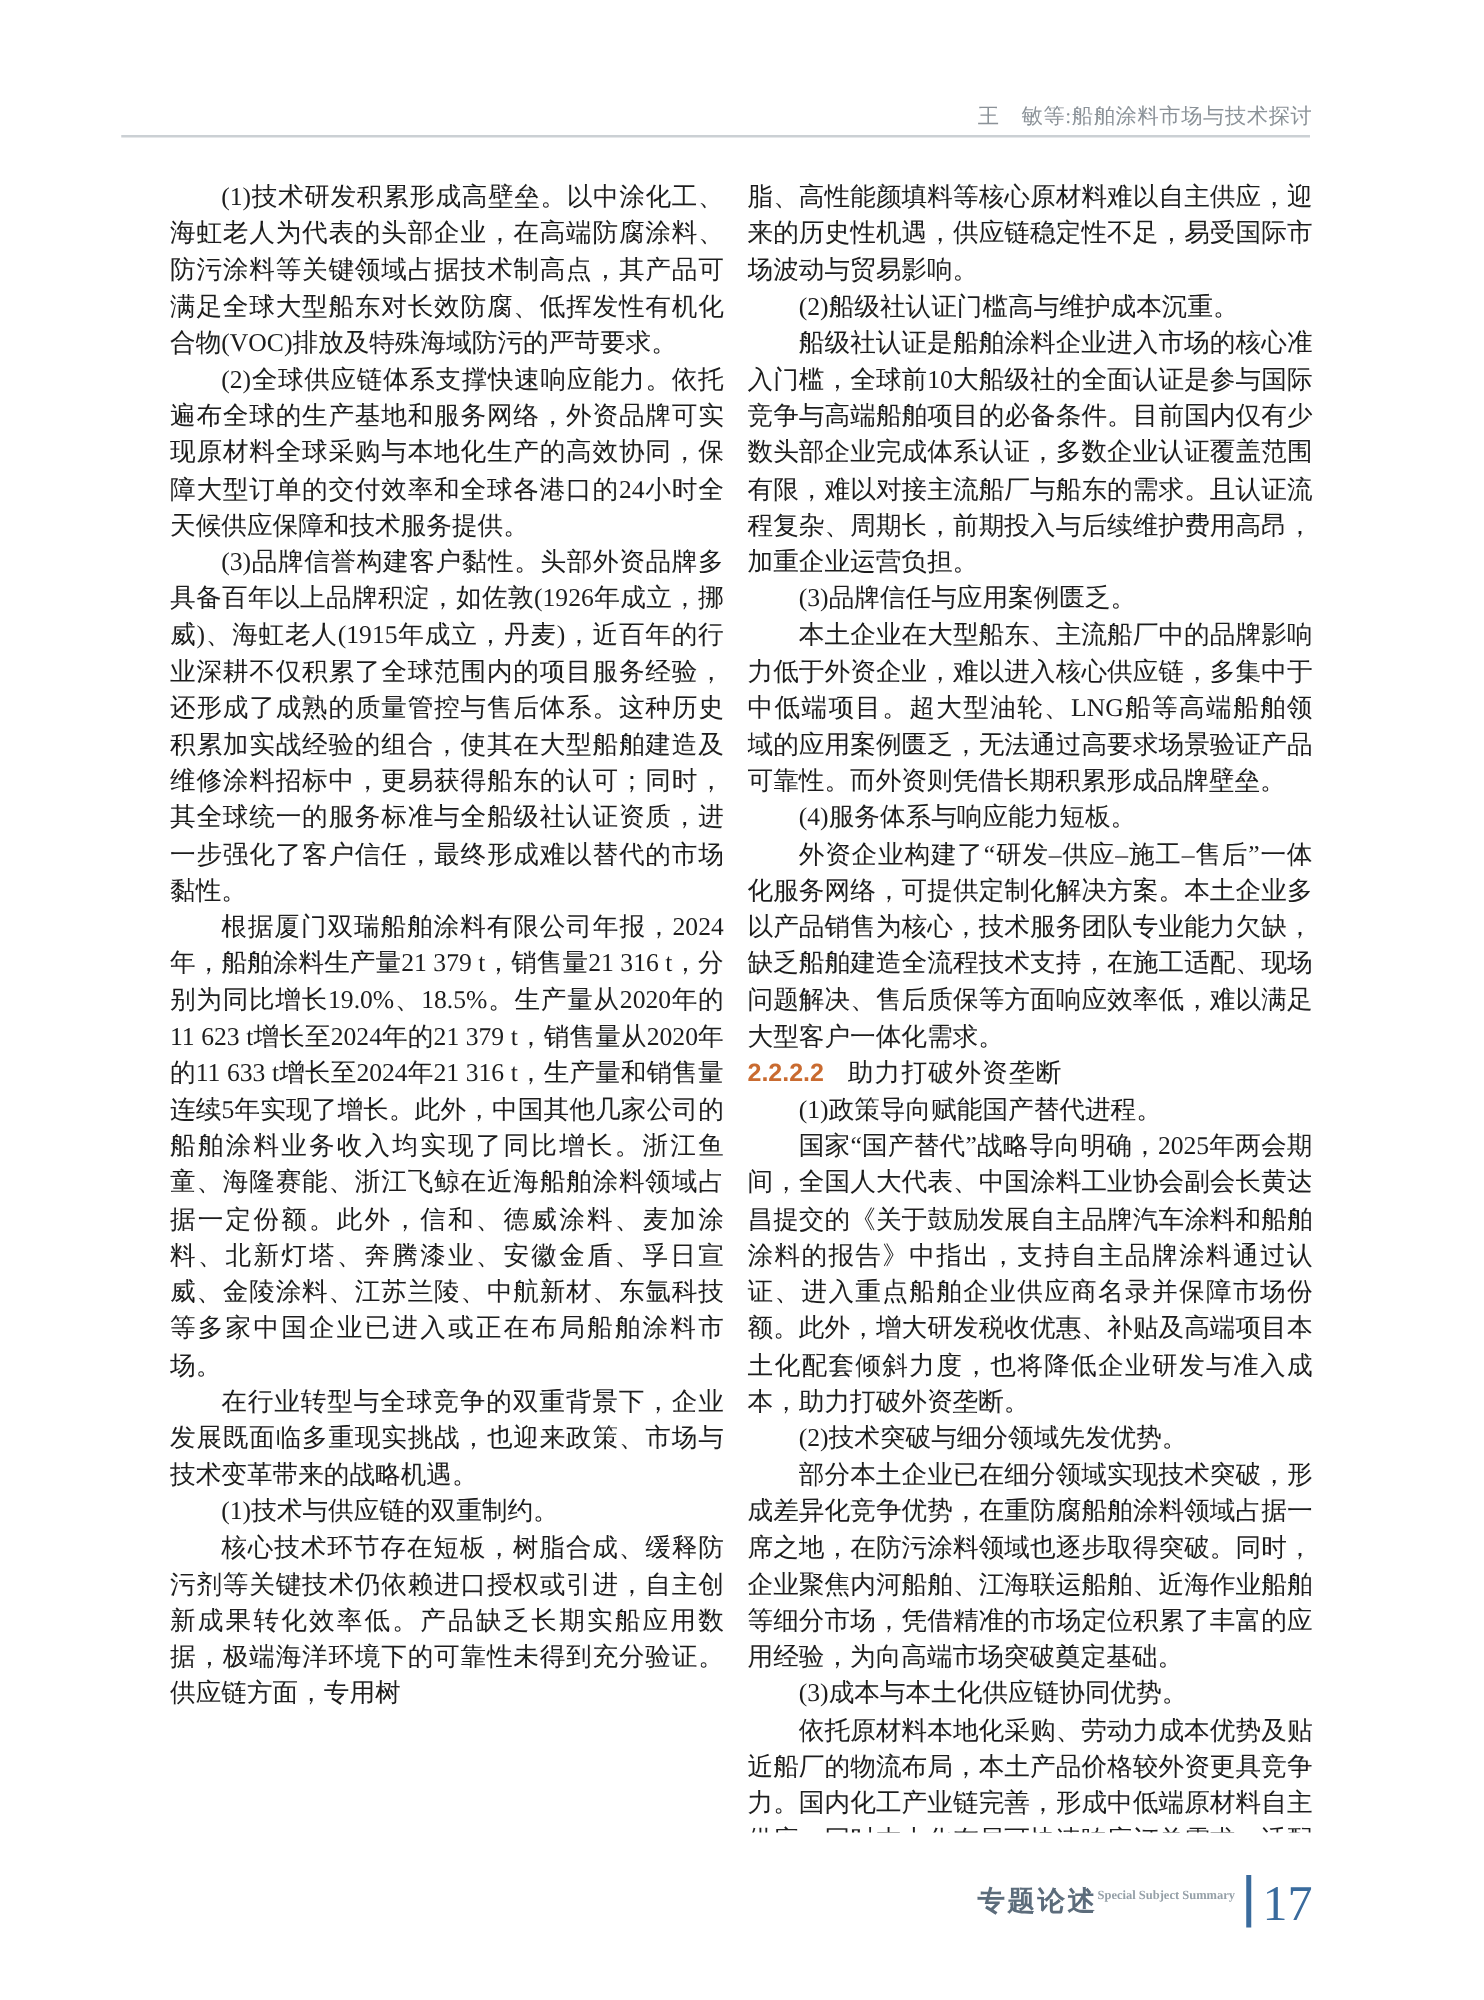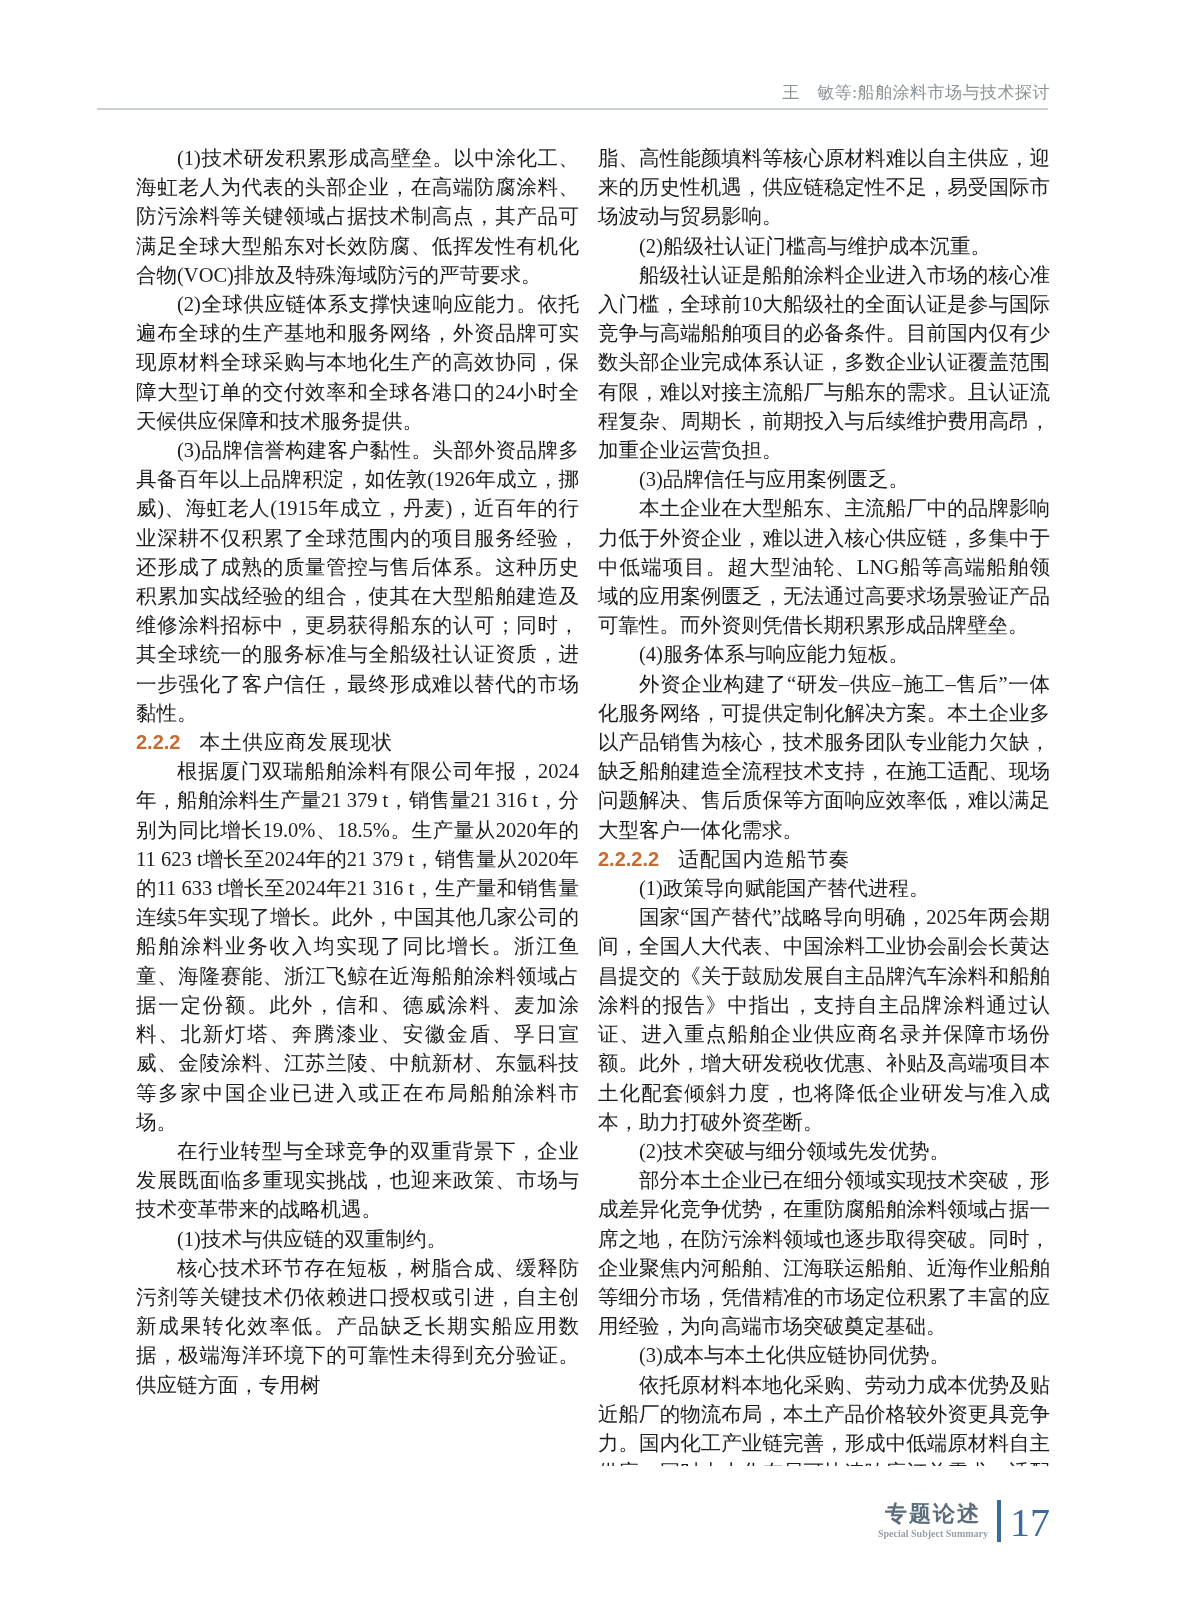--- a/index.html
+++ b/index.html
@@ -72,22 +72,22 @@
   .footer {
     position: absolute;
     top: 1498px;
     right: 137px;
     display: flex;
     flex-direction: row;
     align-items: center;
   }
   .footer-text {
     display: flex;
-    flex-direction: column;
-    align-items: center;
+    flex-direction: row;
+    align-items: flex-start;
     margin-right: 9px;
   }
   .footer-cn {
     font-family: "Liberation Sans", "DejaVu Sans", sans-serif;
     font-weight: 700;
     font-size: 22px;
     line-height: 24px;
     letter-spacing: 2px;
     color: var(--footer_slate);
   }
@@ -119,36 +119,35 @@
 <div class="page">
 
   <div class="running-head">王　敏等:船舶涂料市场与技术探讨</div>
 
   <div class="head-rule"></div>
 
   <div class="col col-left">
       <p class="para">(1)技术研发积累形成高壁垒。以中涂化工、海虹老人为代表的头部企业，在高端防腐涂料、防污涂料等关键领域占据技术制高点，其产品可满足全球大型船东对长效防腐、低挥发性有机化合物(VOC)排放及特殊海域防污的严苛要求。</p>
       <p class="para">(2)全球供应链体系支撑快速响应能力。依托遍布全球的生产基地和服务网络，外资品牌可实现原材料全球采购与本地化生产的高效协同，保障大型订单的交付效率和全球各港口的24小时全天候供应保障和技术服务提供。</p>
       <p class="para">(3)品牌信誉构建客户黏性。头部外资品牌多具备百年以上品牌积淀，如佐敦(1926年成立，挪威)、海虹老人(1915年成立，丹麦)，近百年的行业深耕不仅积累了全球范围内的项目服务经验，还形成了成熟的质量管控与售后体系。这种历史积累加实战经验的组合，使其在大型船舶建造及维修涂料招标中，更易获得船东的认可；同时，其全球统一的服务标准与全船级社认证资质，进一步强化了客户信任，最终形成难以替代的市场黏性。</p>
-      <p class="heading"><span class="sec-num">2.2.2</span><span class="sec-title">本土供应商发展现状</span></p>
       <p class="para">根据厦门双瑞船舶涂料有限公司年报，2024年，船舶涂料生产量21 379 t，销售量21 316 t，分别为同比增长19.0%、18.5%。生产量从2020年的11 623 t增长至2024年的21 379 t，销售量从2020年的11 633 t增长至2024年21 316 t，生产量和销售量连续5年实现了增长。此外，中国其他几家公司的船舶涂料业务收入均实现了同比增长。浙江鱼童、海隆赛能、浙江飞鲸在近海船舶涂料领域占据一定份额。此外，信和、德威涂料、麦加涂料、北新灯塔、奔腾漆业、安徽金盾、孚日宣威、金陵涂料、江苏兰陵、中航新材、东氩科技等多家中国企业已进入或正在布局船舶涂料市场。</p>
       <p class="para">在行业转型与全球竞争的双重背景下，企业发展既面临多重现实挑战，也迎来政策、市场与技术变革带来的战略机遇。</p>
       <p class="para">(1)技术与供应链的双重制约。</p>
       <p class="para">核心技术环节存在短板，树脂合成、缓释防污剂等关键技术仍依赖进口授权或引进，自主创新成果转化效率低。产品缺乏长期实船应用数据，极端海洋环境下的可靠性未得到充分验证。供应链方面，专用树</p>
     </div>
 
   <div class="col col-right">
       <p class="para noindent">脂、高性能颜填料等核心原材料难以自主供应，迎来的历史性机遇，供应链稳定性不足，易受国际市场波动与贸易影响。</p>
       <p class="para">(2)船级社认证门槛高与维护成本沉重。</p>
       <p class="para">船级社认证是船舶涂料企业进入市场的核心准入门槛，全球前10大船级社的全面认证是参与国际竞争与高端船舶项目的必备条件。目前国内仅有少数头部企业完成体系认证，多数企业认证覆盖范围有限，难以对接主流船厂与船东的需求。且认证流程复杂、周期长，前期投入与后续维护费用高昂，加重企业运营负担。</p>
       <p class="para">(3)品牌信任与应用案例匮乏。</p>
       <p class="para">本土企业在大型船东、主流船厂中的品牌影响力低于外资企业，难以进入核心供应链，多集中于中低端项目。超大型油轮、LNG船等高端船舶领域的应用案例匮乏，无法通过高要求场景验证产品可靠性。而外资则凭借长期积累形成品牌壁垒。</p>
       <p class="para">(4)服务体系与响应能力短板。</p>
       <p class="para">外资企业构建了“研发–供应–施工–售后”一体化服务网络，可提供定制化解决方案。本土企业多以产品销售为核心，技术服务团队专业能力欠缺，缺乏船舶建造全流程技术支持，在施工适配、现场问题解决、售后质保等方面响应效率低，难以满足大型客户一体化需求。</p>
-      <p class="heading"><span class="sec-num">2.2.2.2</span><span class="sec-title">适配国内造船节奏</span></p>
+      <p class="heading"><span class="sec-num">2.2.2.2</span><span class="sec-title">助力打破外资垄断</span></p>
       <p class="para">(1)政策导向赋能国产替代进程。</p>
       <p class="para">国家“国产替代”战略导向明确，2025年两会期间，全国人大代表、中国涂料工业协会副会长黄达昌提交的《关于鼓励发展自主品牌汽车涂料和船舶涂料的报告》中指出，支持自主品牌涂料通过认证、进入重点船舶企业供应商名录并保障市场份额。此外，增大研发税收优惠、补贴及高端项目本土化配套倾斜力度，也将降低企业研发与准入成本，助力打破外资垄断。</p>
       <p class="para">(2)技术突破与细分领域先发优势。</p>
       <p class="para">部分本土企业已在细分领域实现技术突破，形成差异化竞争优势，在重防腐船舶涂料领域占据一席之地，在防污涂料领域也逐步取得突破。同时，企业聚焦内河船舶、江海联运船舶、近海作业船舶等细分市场，凭借精准的市场定位积累了丰富的应用经验，为向高端市场突破奠定基础。</p>
       <p class="para">(3)成本与本土化供应链协同优势。</p>
       <p class="para">依托原材料本地化采购、劳动力成本优势及贴近船厂的物流布局，本土产品价格较外资更具竞争力。国内化工产业链完善，形成中低端原材料自主供应，同时本土化布局可快速响应订单需求，适配国内造船节奏，</p>
     </div>
 
   <div class="footer">
     <div class="footer-text">

